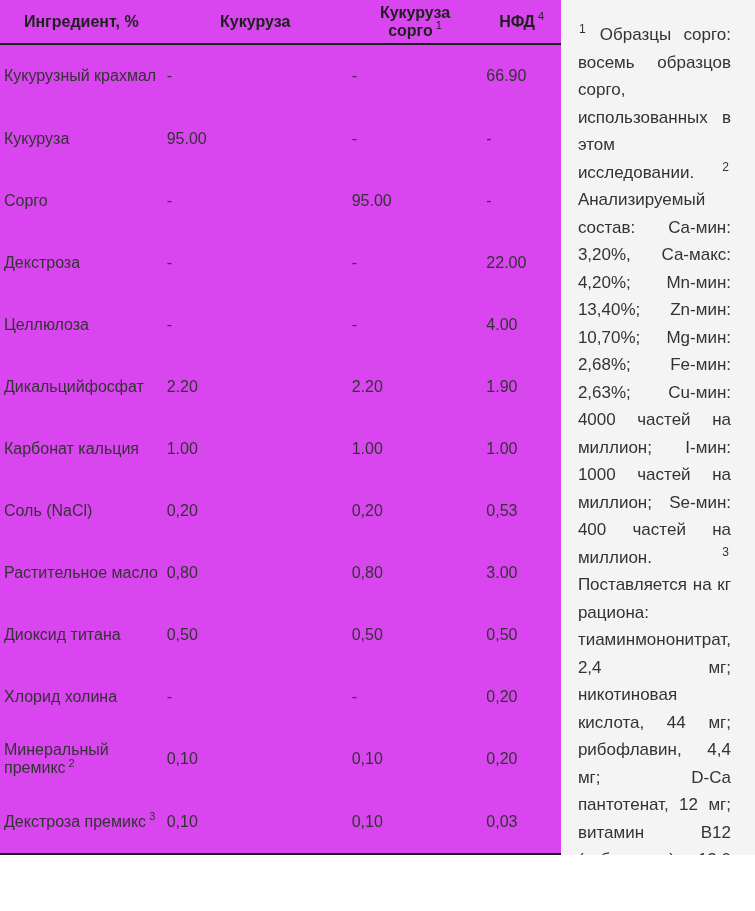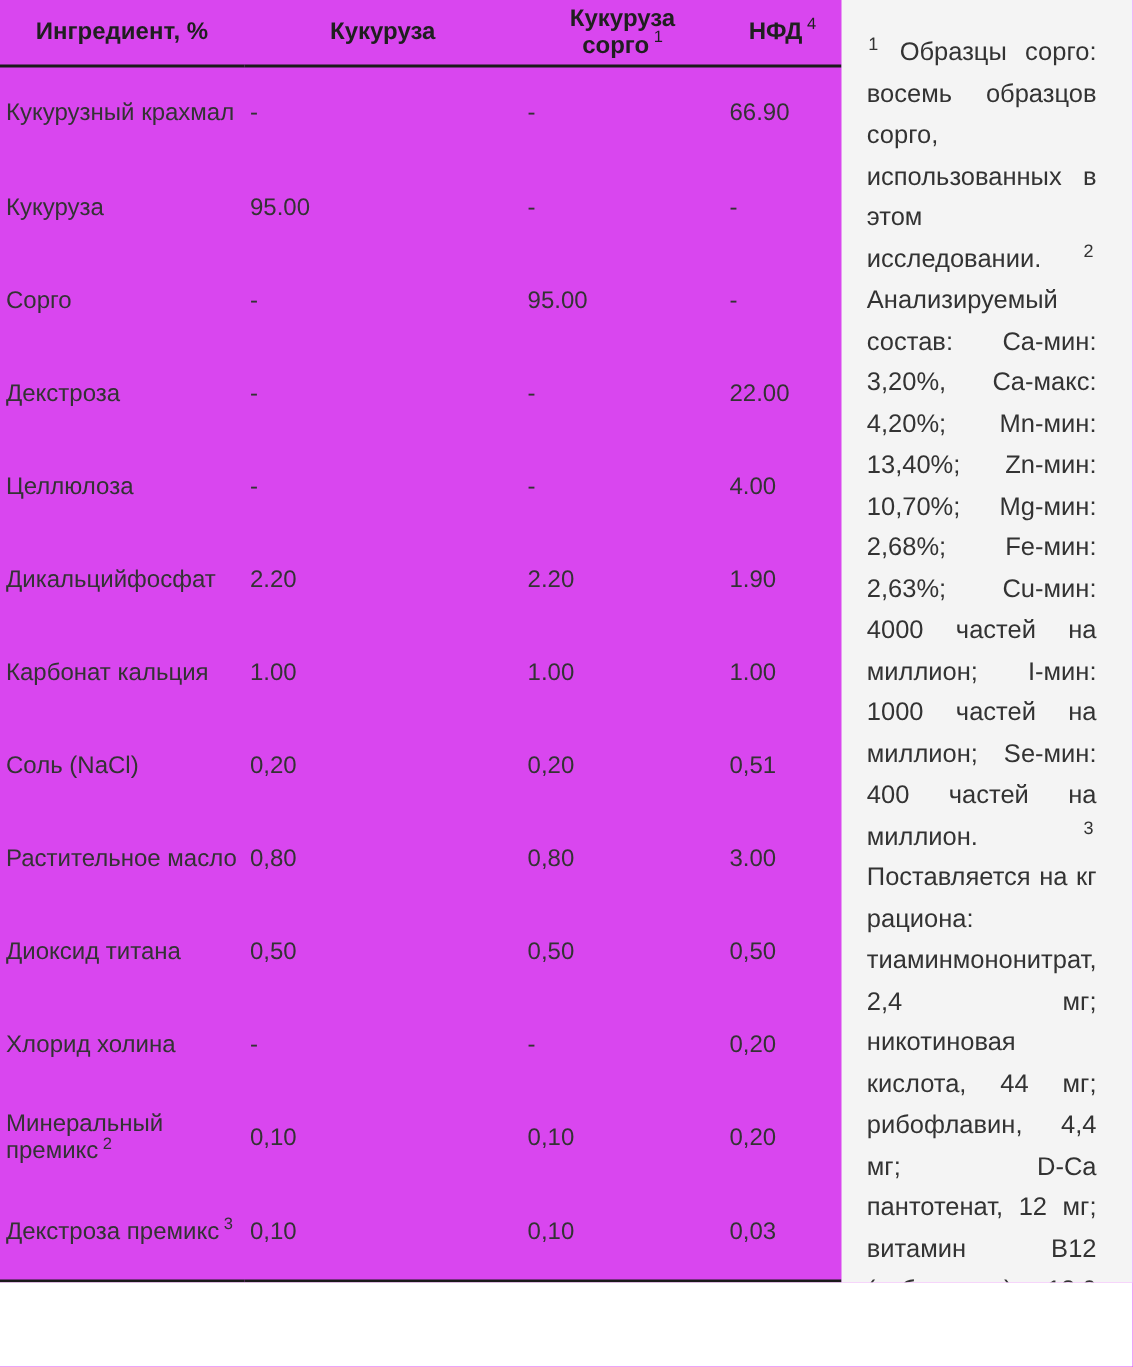--- a/index.html
+++ b/index.html
@@ -105,21 +105,21 @@
         <tr>
           <td><span>Карбонат кальция</span></td>
           <td>1.00</td>
           <td>1.00</td>
           <td>1.00</td>
         </tr>
         <tr>
           <td><span>Соль (NaCl)</span></td>
           <td>0,20</td>
           <td>0,20</td>
-          <td>0,51</td>
+          <td>0,53</td>
         </tr>
         <tr>
           <td><span>Растительное масло</span></td>
           <td>0,80</td>
           <td>0,80</td>
           <td>3.00</td>
         </tr>
         <tr>
           <td><span>Диоксид титана</span></td>
           <td>0,50</td>

